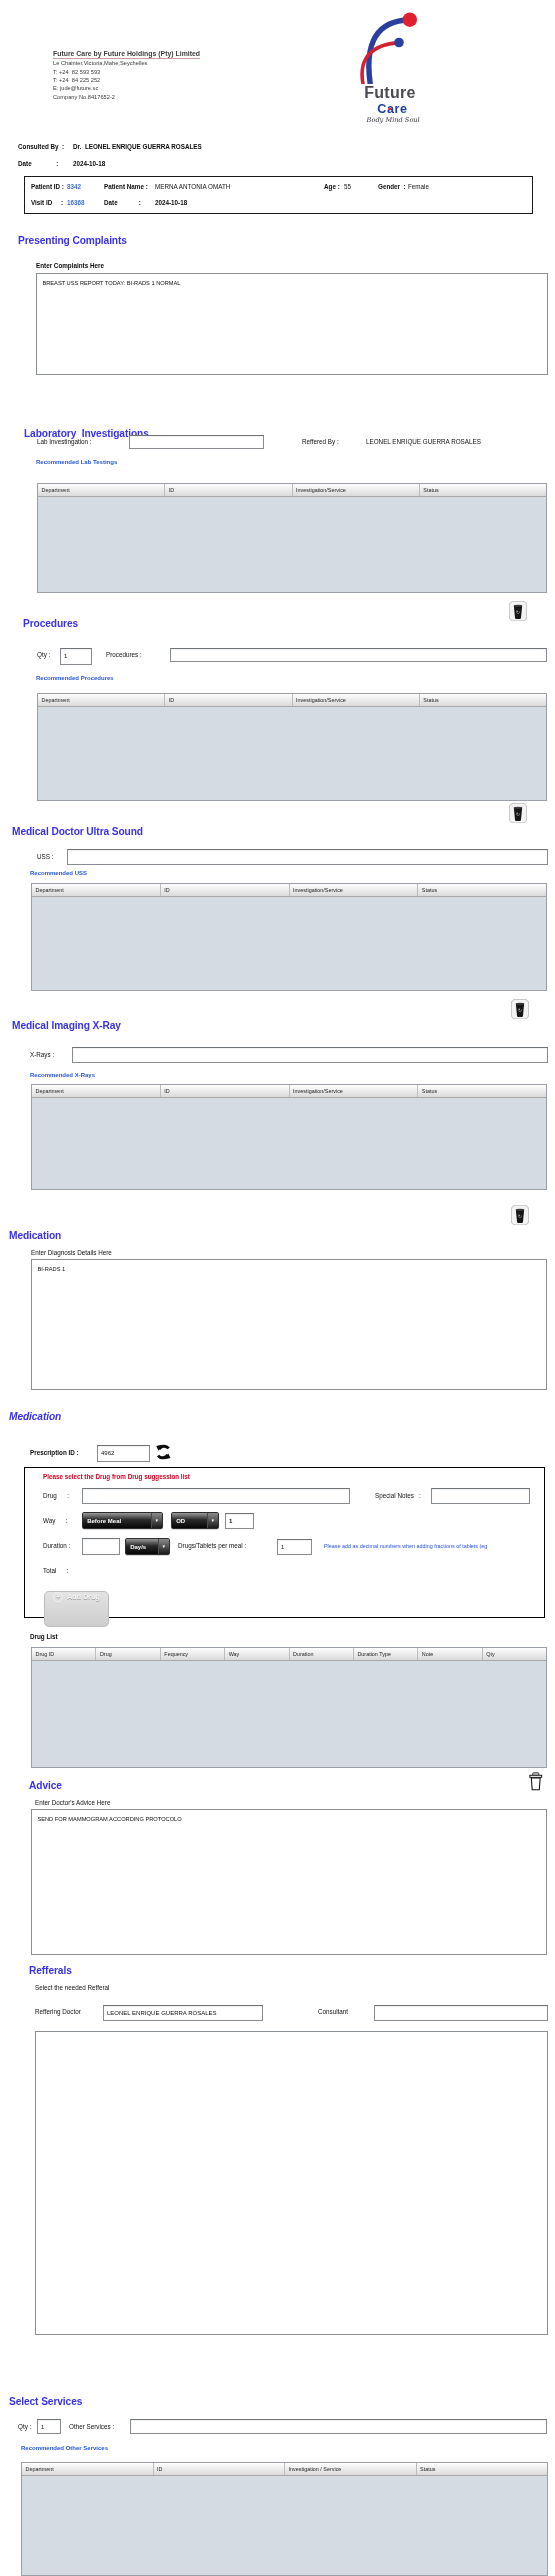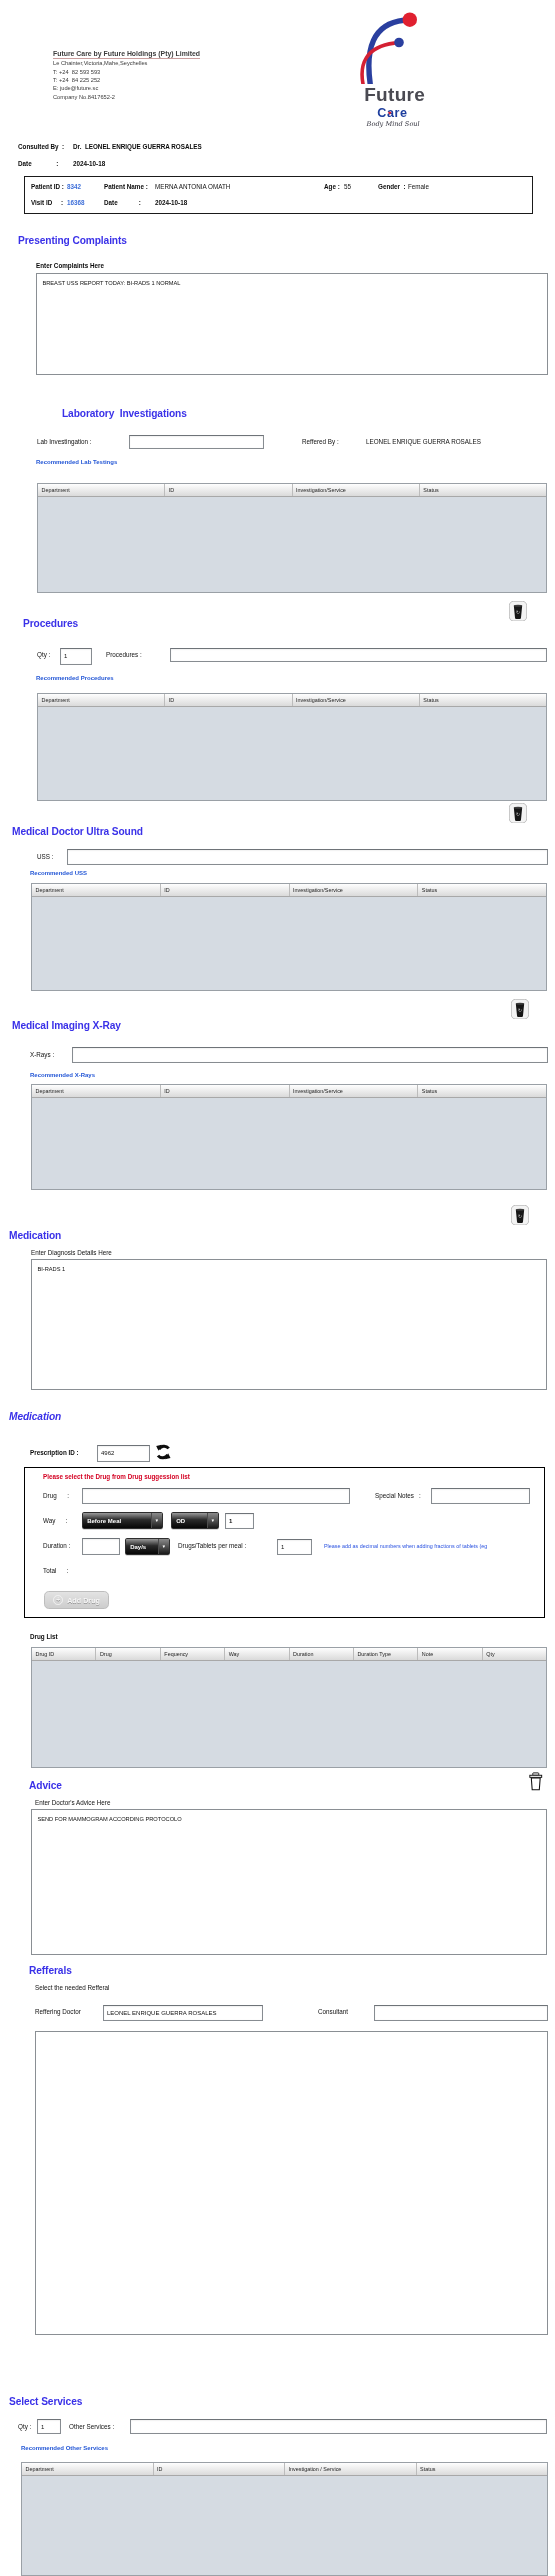--- a/index.html
+++ b/index.html
@@ -29,21 +29,21 @@
     flex:1; font-size:5.4px; color:#222; padding:3px 3.6px 0 3.6px;
     border-right:0.6px solid #bcbcbc; white-space:nowrap; overflow:hidden;
   }
   .th:last-child { border-right:none; }
   .tbody { width:100%; }
   
   .trash-btn { position:absolute; width:18px; height:20.3px; cursor:pointer; background:transparent; border:none; }
   
   .company-name { font-size:6.9px; font-weight:bold; color:#3d3d3d; display:inline-block; border-bottom:1.2px solid #c99d9d; padding-bottom:1.2px; }
   .addr { font-size:5.7px; color:#3b3b3b; line-height:8.4px; white-space:pre; }
-  .logo-word1 { font-size:19px; font-weight:bold; color:#4a4a52; letter-spacing:0.3px; }
+  .logo-word1 { font-size:16px; font-weight:bold; color:#4a4a52; letter-spacing:0.3px; }
   .logo-word2 { font-size:12.6px; font-weight:bold; color:#1f3f9e; letter-spacing:0.6px; position:relative; }
   .logo-heart { position:absolute; left:10.8px; top:4.2px; font-size:6px; color:#e02030; }
   .logo-tagline { font-family:"DejaVu Serif", serif; font-style:italic; font-size:6.6px; color:#34343f; white-space:pre; }
   
   .patient-box { position:absolute; left:24px; top:176px; width:509px; height:38px; border:1.2px solid #1a1a1a; background:#fff; }
   .blue-id { color:#3e6fd9; font-weight:bold; }
   
   .med-box { position:absolute; left:24px; top:1467px; width:521px; height:151px; border:1.2px solid #000; background:#fff; }
   .notice { position:absolute; color:#d40022; font-size:6.3px; font-weight:bold; white-space:pre; }
   .hint { position:absolute; color:#2a52e0; font-size:5.4px; white-space:nowrap; }
@@ -51,21 +51,21 @@
     position:absolute; display:flex; align-items:center; border:0.6px solid #2e2e2e; border-radius:1.8px;
     background:linear-gradient(#9a9a9a,#2a2a2a 45%,#060606); color:#fff; font-size:6px; font-weight:bold;
     padding-left:4.2px; cursor:pointer; box-shadow:0 0.6px 0.6px rgba(0,0,0,.3);
   }
   .ddark .arrow {
     margin-left:auto; width:11.4px; align-self:stretch; display:flex; align-items:center; justify-content:center;
     border-left:0.6px solid #4c4c4c; color:#fff; font-size:4.2px; background:linear-gradient(#8a8a8a,#1a1a1a);
     border-radius:0 1.2px 1.2px 0;
   }
   .add-drug {
-    position:absolute; display:flex; align-items:center; gap:4.2px; padding:0 8.4px; height:18px;
+    position:absolute; display:flex; gap:4.2px; padding:0 8.4px; height:36px;
     background:linear-gradient(#e3e3e3,#cdcdcd); border:0.6px solid #bdbdbd; border-radius:4.8px;
     color:#f6f6f6; font-size:7.2px; font-weight:bold; text-shadow:0 0.6px 0.6px rgba(120,120,120,.6); cursor:pointer;
   }
   .plus-circle {
     width:9.6px; height:9.6px; border:1.2px solid #f2f2f2; border-radius:50%;
     display:flex; align-items:center; justify-content:center; font-size:6.6px; line-height:1; color:#f2f2f2;
   }
   .refbox { position:absolute; border:0.6px solid #8a8f94; background:#fff; }
 </style>
 </head>
@@ -116,21 +116,21 @@
   <span class="lbl" style="left:6px; top:22px;">Visit ID     : </span>
   <span class="lbl blue-id" style="left:42px; top:22px;">16368</span>
   <span class="lbl" style="left:79px; top:22px;">Date            : </span>
   <span class="lbl" style="left:130px; top:22px;">2024-10-18</span>
 </div>
 
 <div class="sec-title" style="left:18px; top:235px;">Presenting Complaints</div>
 <div class="lbl" style="left:36px; top:262px;">Enter Complaints Here</div>
 <textarea class="tarea" style="left: 36px; top: 273px; width: 512px; height: 102px;">BREAST USS REPORT TODAY: BI-RADS 1 NORMAL</textarea>
 
-<div class="sec-title" style="left:24px; top:408px;margin-left:38px;">Laboratory  Investigations</div>
+<div class="sec-title" style="left:24px; top:428px;">Laboratory  Investigations</div>
 <div class="txt" style="left:37px; top:438px;">Lab Investingation :</div>
 <input class="tin" style="left: 129px; top: 435px; width: 135px; height: 14.3px;">
 <div class="txt" style="left:302px; top:438px;">Reffered By :  </div>
 <div class="txt" style="left:366px; top:438px;">LEONEL ENRIQUE GUERRA ROSALES</div>
 <div class="link" style="left:36px; top:459px;">Recommended Lab Testings</div>
 <div class="invtable" style="left:37px; top:483px; width:510px; height:110px;">
   <div class="thead">
     <div class="th">Department</div>
     <div class="th">ID</div>
     <div class="th">Investigation/Service</div>

